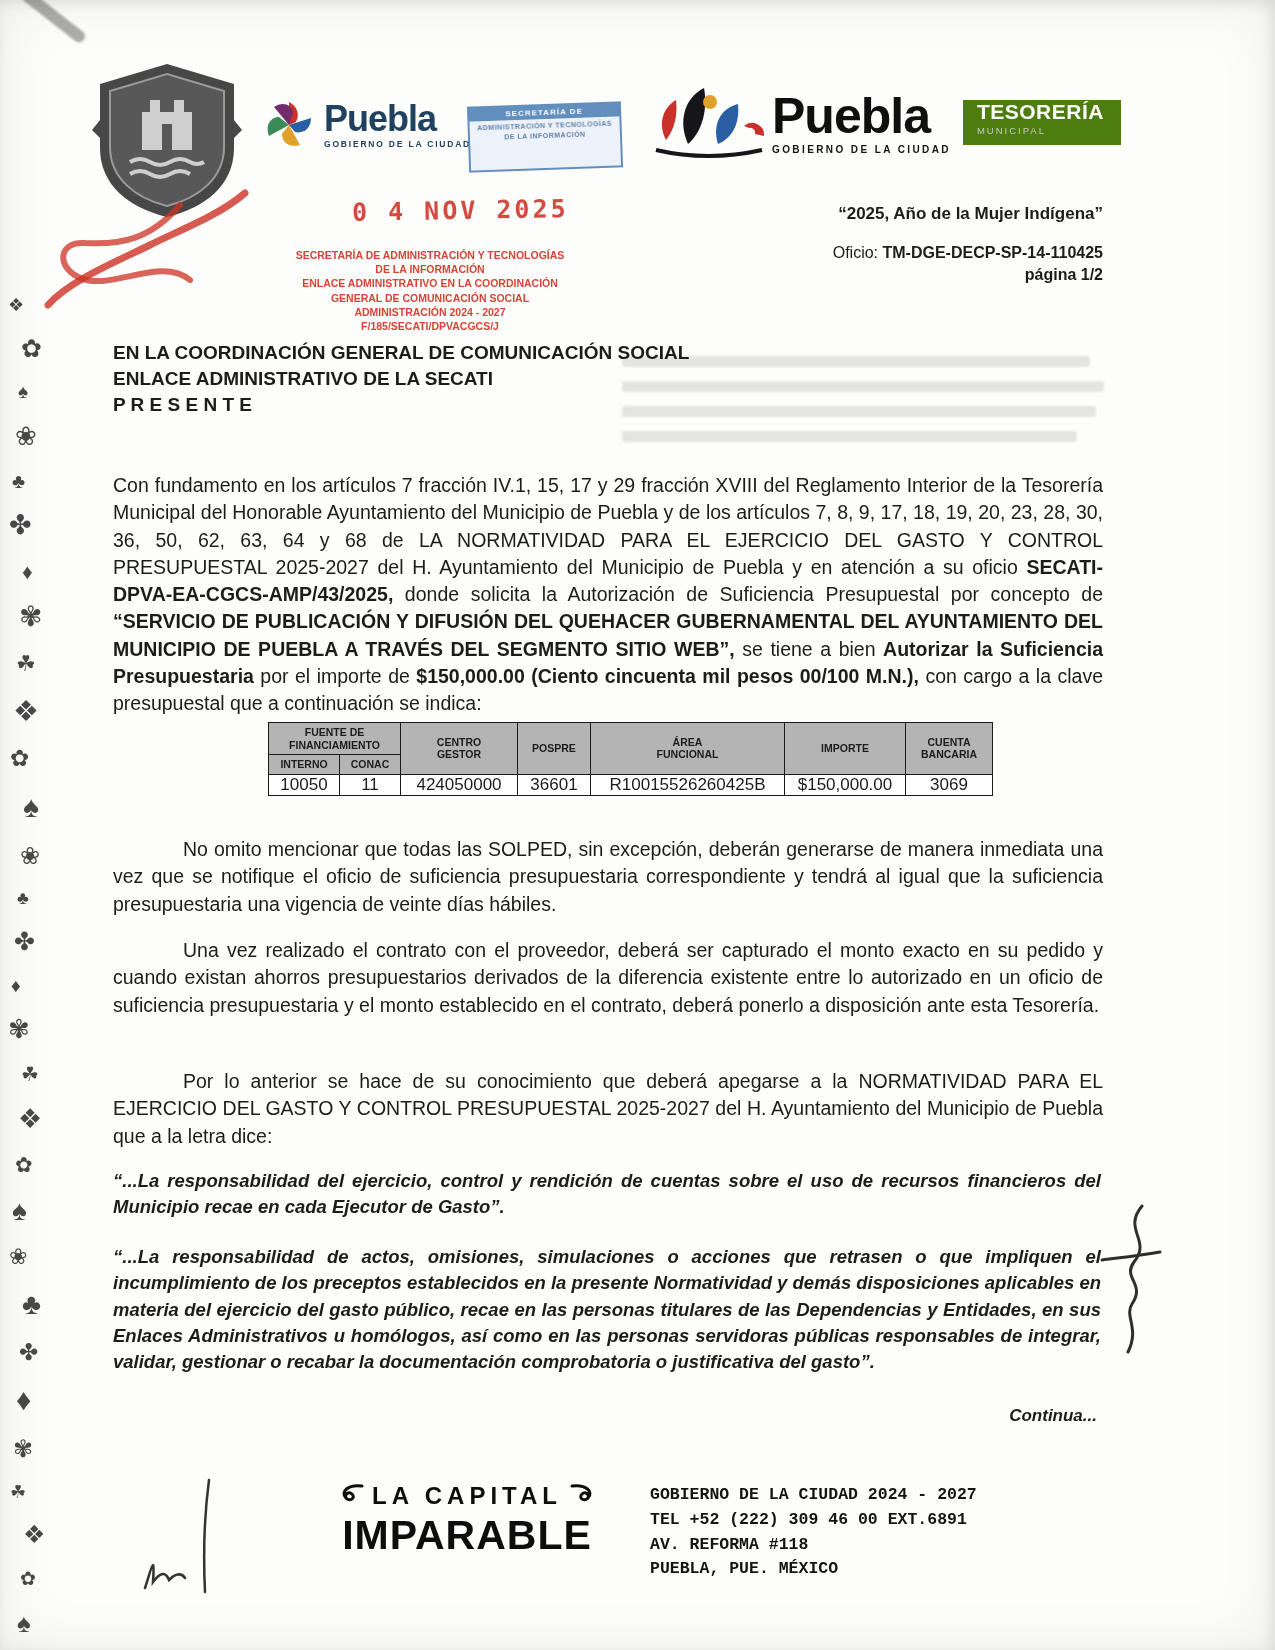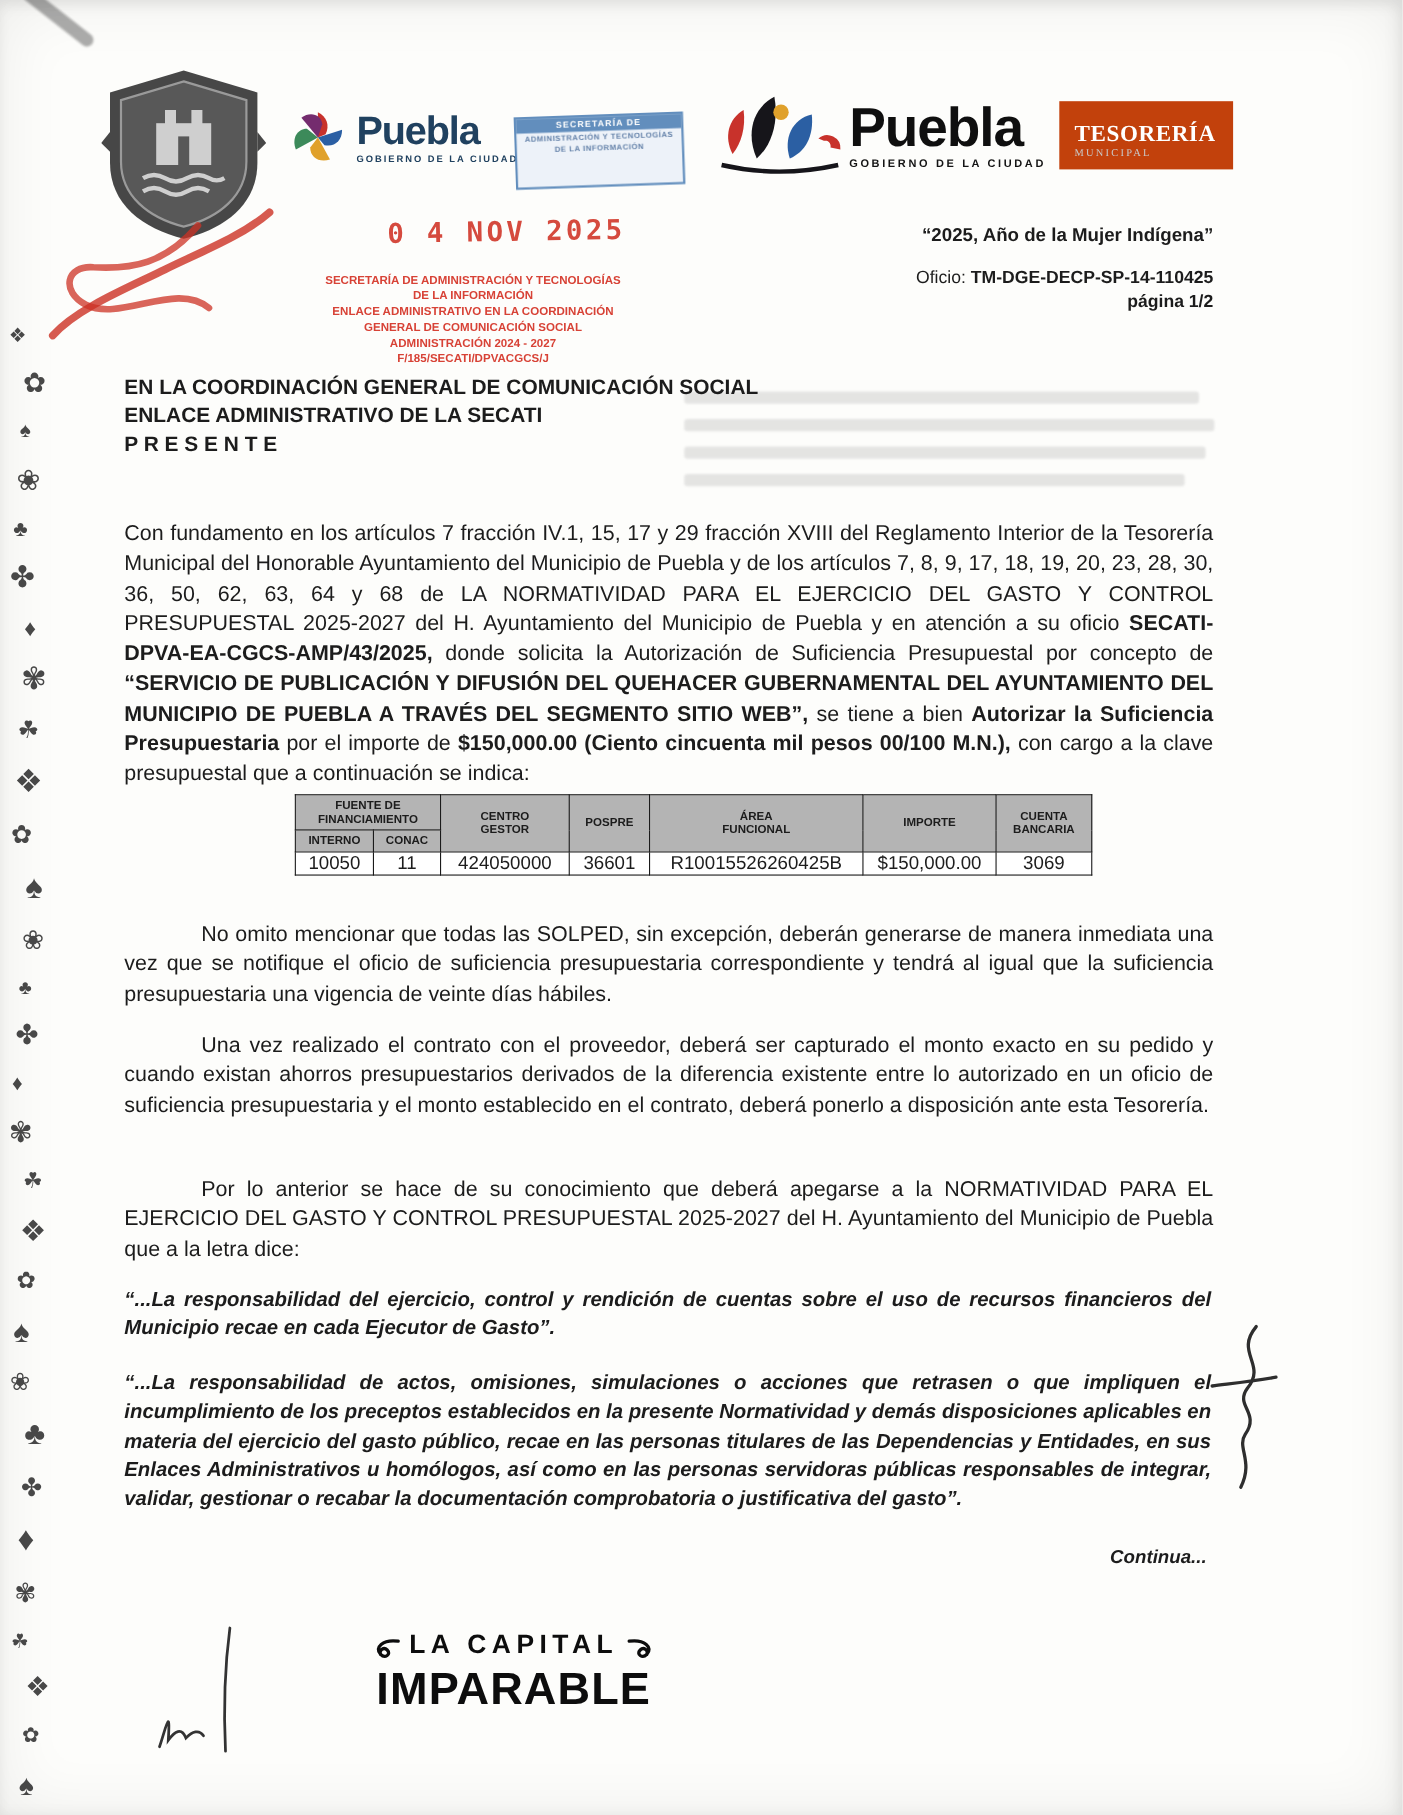--- a/index.html
+++ b/index.html
@@ -56,21 +56,21 @@
     color:#d6392c;font-weight:700;font-size:10.5px;line-height:1.35;opacity:.95;
   }
   .red-scribble{left:30px;top:185px;width:250px;height:140px;pointer-events:none;}
 
   
   .logo-right{left:648px;top:80px;display:flex;align-items:center;}
   .logo-right .talavera{width:120px;height:85px;flex:0 0 auto;}
   .logo-right .word-block{margin-left:4px;}
   .logo-right .wordmark{font-size:50px;font-weight:800;color:#0f0f0f;letter-spacing:-1px;line-height:1;}
   .logo-right .subtitle{font-size:10px;font-weight:700;color:#141414;letter-spacing:2.4px;margin-top:3px;}
-  .tesoreria-box{background:#c2410c;color:#fff;margin-left:12px;padding:17px 14px 9px 14px;min-width:130px;font-family:Liberation Serif, serif;}
+  .tesoreria-box{background:#4d7c0f;color:#fff;margin-left:12px;padding:0 14px 9px 14px;min-width:130px;}
   .tesoreria-box .t1{font-size:21px;font-weight:800;letter-spacing:.5px;}
   .tesoreria-box .t2{font-size:9.5px;color:#c9c9c9;letter-spacing:2px;margin-top:1px;}
 
   
   .motto{right:172px;top:204px;font-size:17px;font-weight:700;text-align:right;}
   .oficio-block{right:172px;top:242px;text-align:right;font-size:16px;line-height:1.4;}
   .oficio-block b{font-weight:700;}
 
   
   .ghost{left:622px;top:356px;width:492px;opacity:.22;filter:blur(1.2px);}
@@ -99,21 +99,21 @@
   td{font-size:17px;padding:0 6px;background:#fff;}
   .w-int{width:62px;} .w-con{width:52px;} .w-cen{width:108px;} .w-pos{width:64px;}
   .w-are{width:185px;} .w-imp{width:112px;} .w-cue{width:78px;}
 
   
   .sig-right{left:1082px;top:1200px;width:90px;height:160px;}
   .sig-bottom{left:125px;top:1470px;width:110px;height:130px;}
 
   
   .footer-brand{left:322px;top:1482px;width:290px;text-align:center;color:#0d0d0d;}
-  .footer-brand .line1{display:flex;align-items:flex-end;justify-content:center;gap:8px;font-size:24px;font-weight:900;letter-spacing:5px;}
+  .footer-brand .line1{display:flex;align-items:flex-start;justify-content:center;gap:8px;font-size:24px;font-weight:900;letter-spacing:5px;}
   .footer-brand .line2{font-size:41px;font-weight:900;letter-spacing:1px;margin-top:2px;}
   .footer-address{
     left:650px;top:1483px;font-family:"Liberation Mono", monospace;
     font-size:16.5px;line-height:1.5;color:#141414;font-weight:700;
   }
 </style>
 </head>
 <body>
 
 <div class="page">
@@ -302,14 +302,20 @@
           <path d="M24 4 C10 2 2 10 8 16 C12 20 18 16 14 12 C11 9 6 12 8 16" stroke="#0d0d0d" stroke-width="3" fill="none" stroke-linecap="round"></path>
         </svg>
       <span>LA CAPITAL</span>
       <svg width="26" height="22" viewBox="0 0 26 22">
           <path d="M2 4 C16 2 24 10 18 16 C14 20 8 16 12 12 C15 9 20 12 18 16" stroke="#0d0d0d" stroke-width="3" fill="none" stroke-linecap="round"></path>
         </svg>
     </div>
     <div class="line2">IMPARABLE</div>
   </div>
 
+  <div class="abs footer-address">
+    <div>GOBIERNO DE LA CIUDAD 2024 - 2027</div>
+    <div>TEL +52 (222) 309 46 00 EXT.6891</div>
+    <div>AV. REFORMA #118</div>
+    <div>PUEBLA, PUE. MÉXICO</div>
+  </div>
 
 </div>
 
 </body></html>

